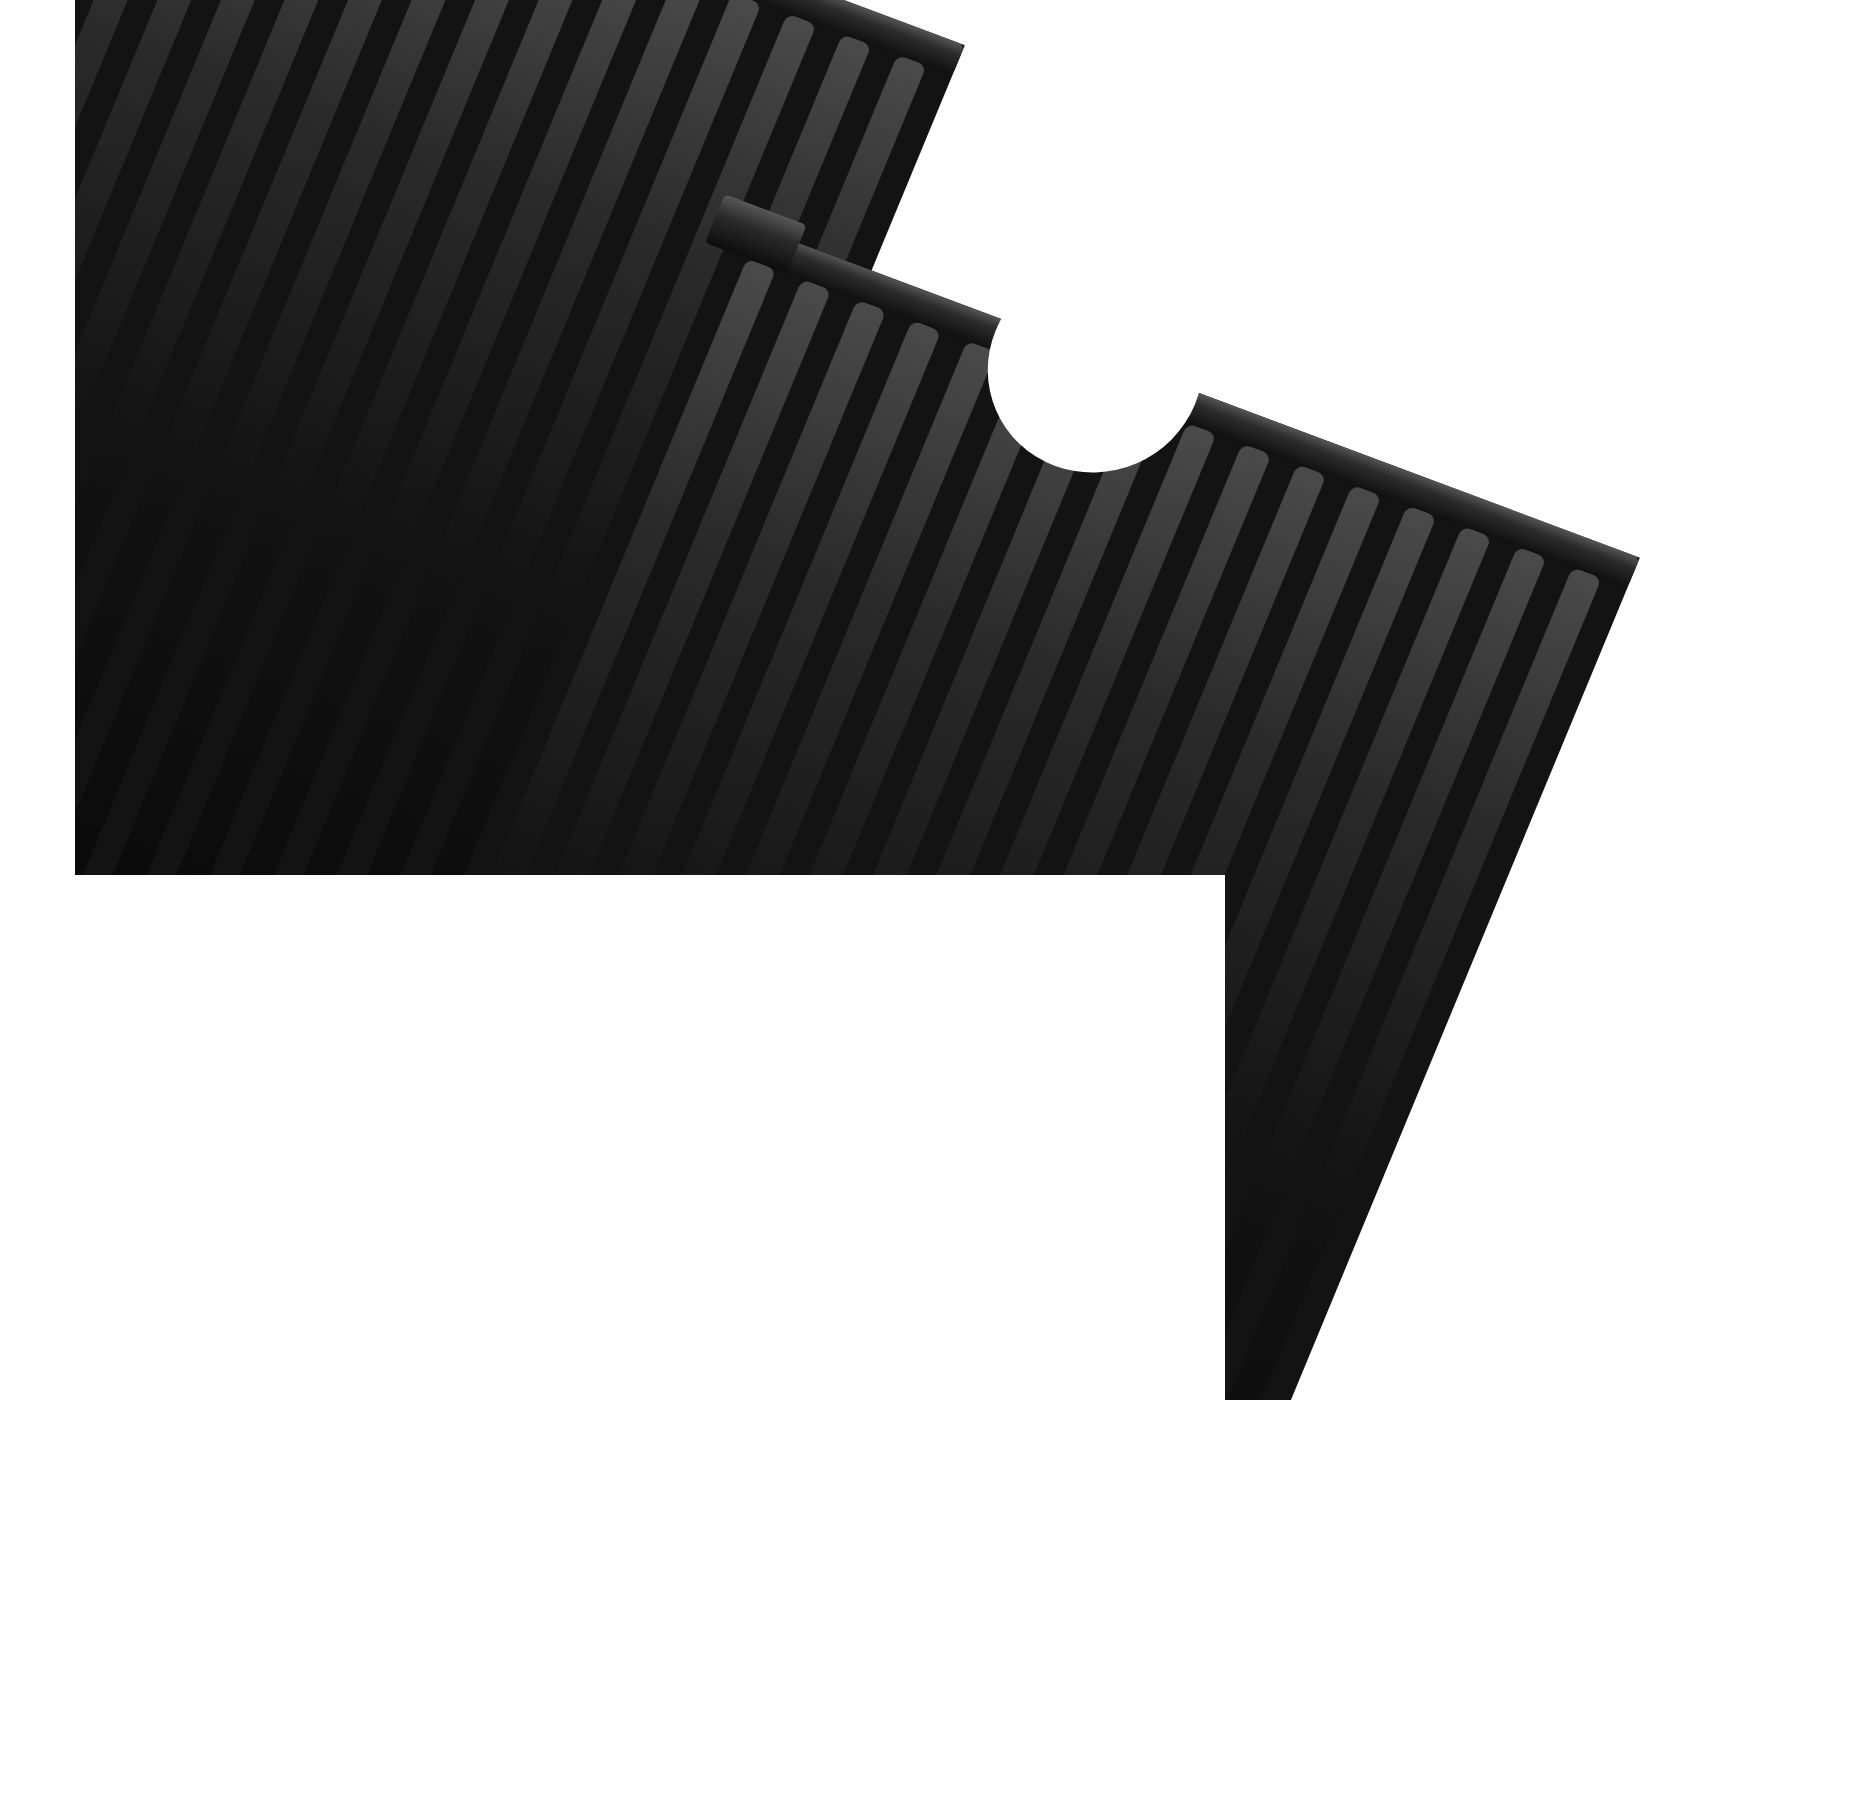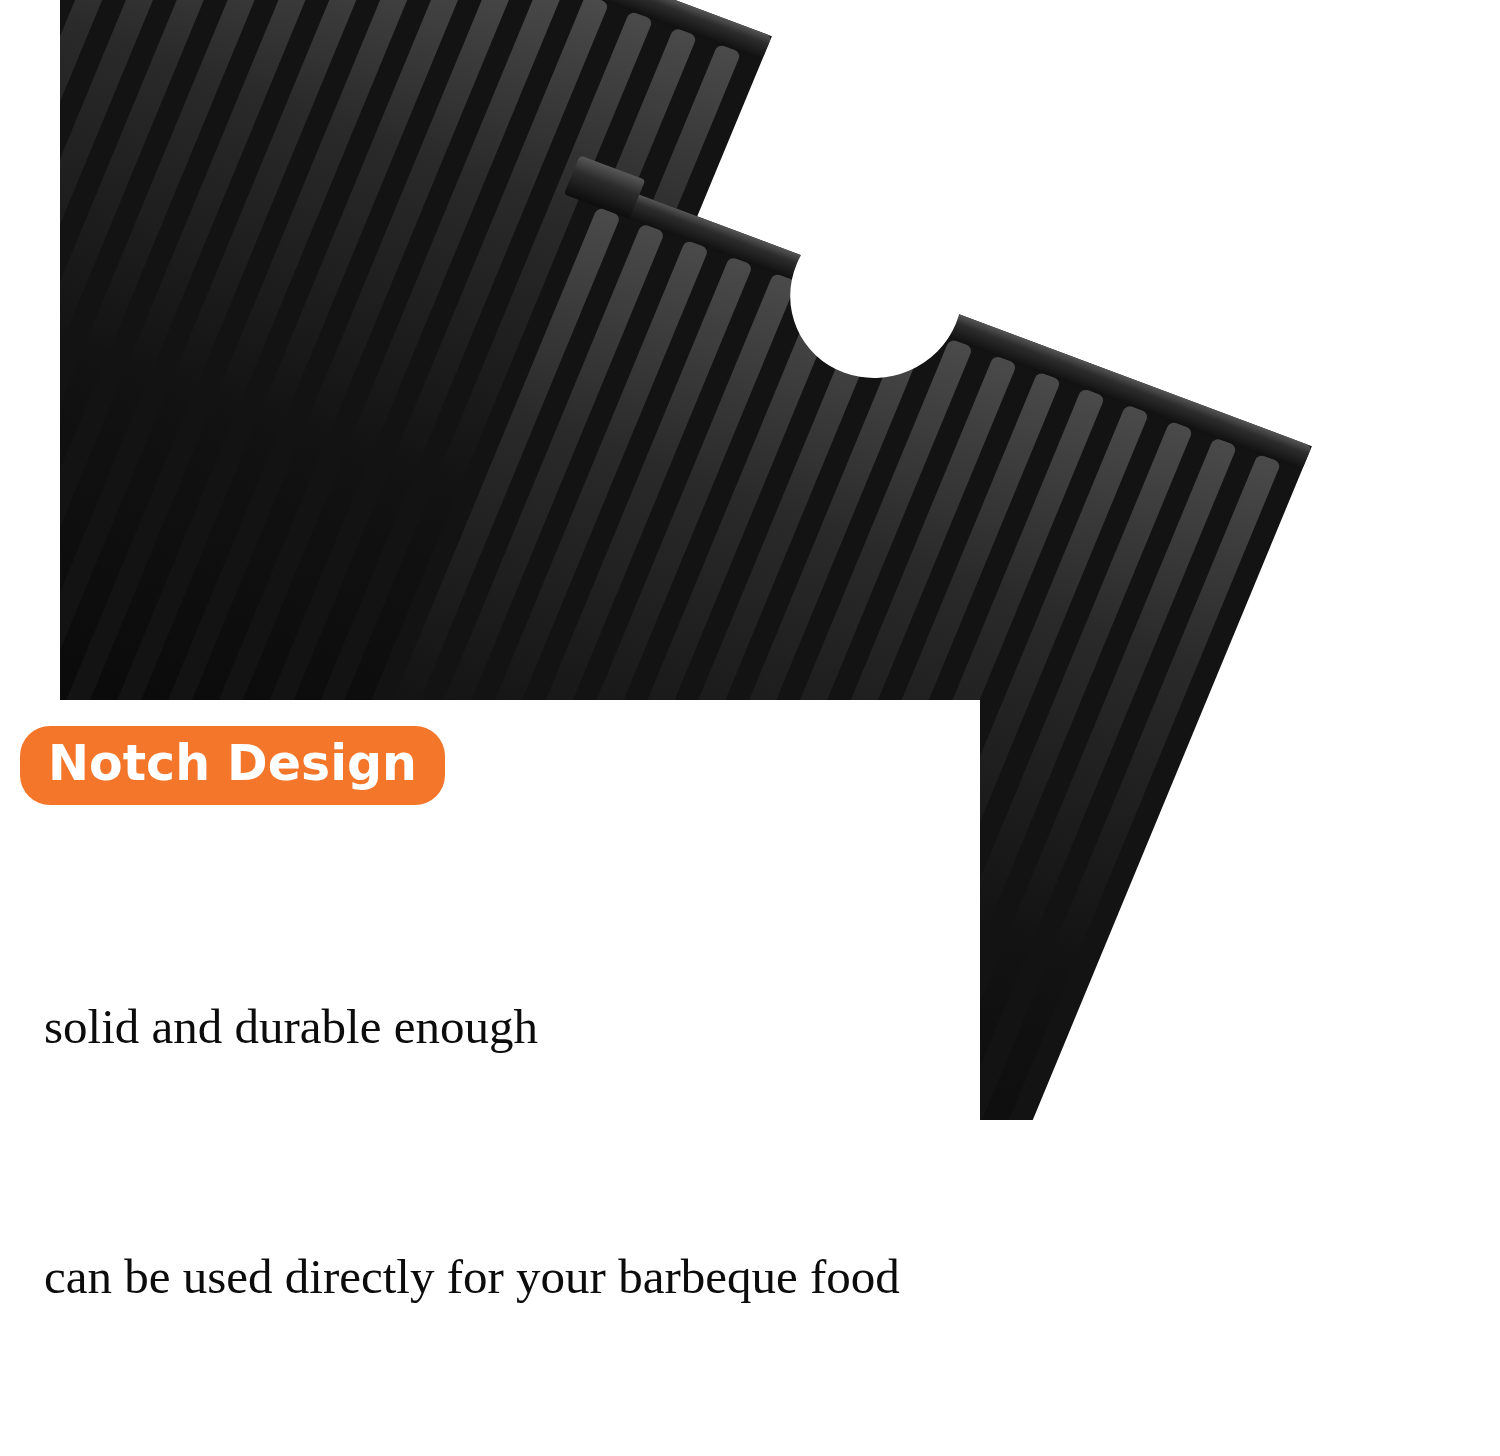--- a/index.html
+++ b/index.html
@@ -171,24 +171,21 @@
 
   <div class="mask" style="left:-400px; top:0; width:460px; height:780px;"></div>
   <div class="mask" style="left:0; top:700px; width:980px; height:760px;"></div>
   <div class="mask" style="left:0; top:1120px; width:1500px; height:360px;"></div>
   <div class="mask" style="left:1470px; top:0; width:60px; height:1456px;"></div>
 </div>
 
 <div id="features">
 
   <div class="feature" style="top:-730px;">
-    <span class="badge">Notch Design</span>
   </div>
 
   <div class="feature" style="top:-480px;">
-    <div class="sub">solid and durable enough</div>
   </div>
 
   <div class="feature" style="top:-230px;">
-    <div class="sub">can be used directly for your barbeque food</div>
   </div>
 
 </div>
 
 </body></html>

